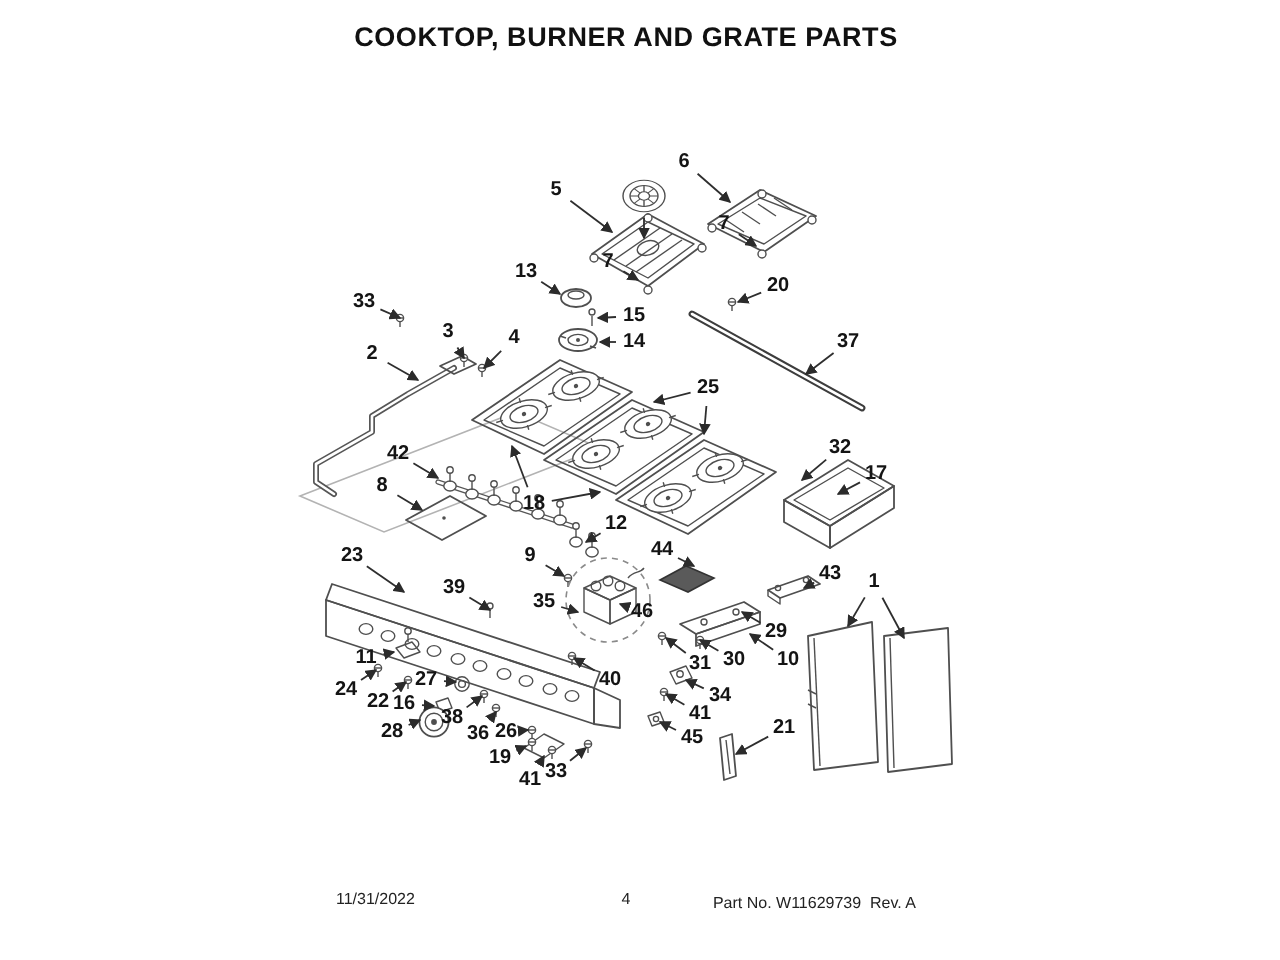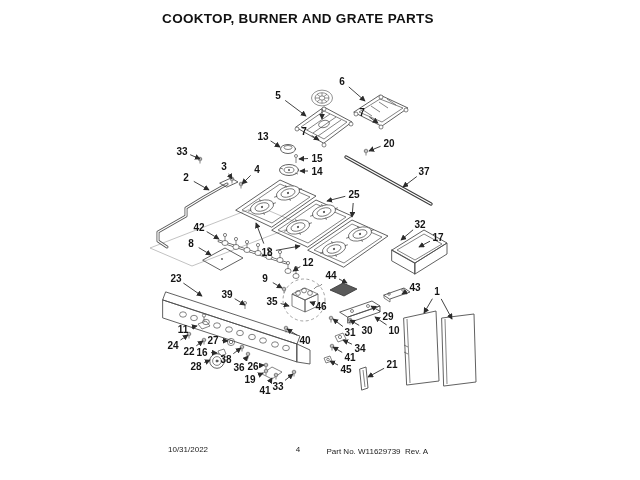--- a/index.html
+++ b/index.html
@@ -1,17 +1,17 @@
 <!DOCTYPE html>
 <html><head>
 <meta charset="utf-8">
 <style>
   html,body{margin:0;padding:0;background:#fff;}
   #page{position:relative;width:596px;height:480px;background:#ffffff;overflow:hidden;
-        font-family:"Liberation Sans",sans-serif;}
+        font-family:"Liberation Sans",sans-serif;padding-left:30px;}
   #title{position:absolute;top:11px;left:0;right:0;text-align:center;
          font-size:13.5px;font-weight:bold;color:#111;letter-spacing:.3px;}
   .footer span{position:absolute;font-size:8px;color:#222;}
   #f-date{left:168px;top:445px;}
   #f-page{left:0;right:0;top:445px;text-align:center;}
   #f-part{right:168px;top:447px;white-space:pre;}
   svg{position:absolute;left:0;top:0;}
   .ln{fill:none;stroke:#4f4f4f;stroke-width:.9;stroke-linejoin:round;stroke-linecap:round;}
   .ln2{fill:none;stroke:#4f4f4f;stroke-width:.7;stroke-linejoin:round;}
   .faint{fill:none;stroke:#b3b3b3;stroke-width:.8;}
@@ -357,17 +357,17 @@
         <line x1="339.0" y1="279.0" x2="347" y2="283" class="leader" marker-end="url(#arrowhead)"></line>
         <text x="331" y="275" class="callout">44</text>
         <line x1="338.0" y1="365.0" x2="330" y2="361" class="leader" marker-end="url(#arrowhead)"></line>
         <text x="346" y="369" class="callout">45</text>
         <line x1="312.5" y1="302.9" x2="310" y2="302" class="leader" marker-end="url(#arrowhead)"></line>
         <text x="321" y="306" class="callout">46</text>
       </g>
   </svg>
 
   <div class="footer">
-    <span id="f-date">10/31/2022</span>
+    <span id="f-date">11/31/2022</span>
     <span id="f-page">4</span>
     <span id="f-part">Part No. W11629739  Rev. A</span>
   </div>
 </div>
 
 </body></html>

